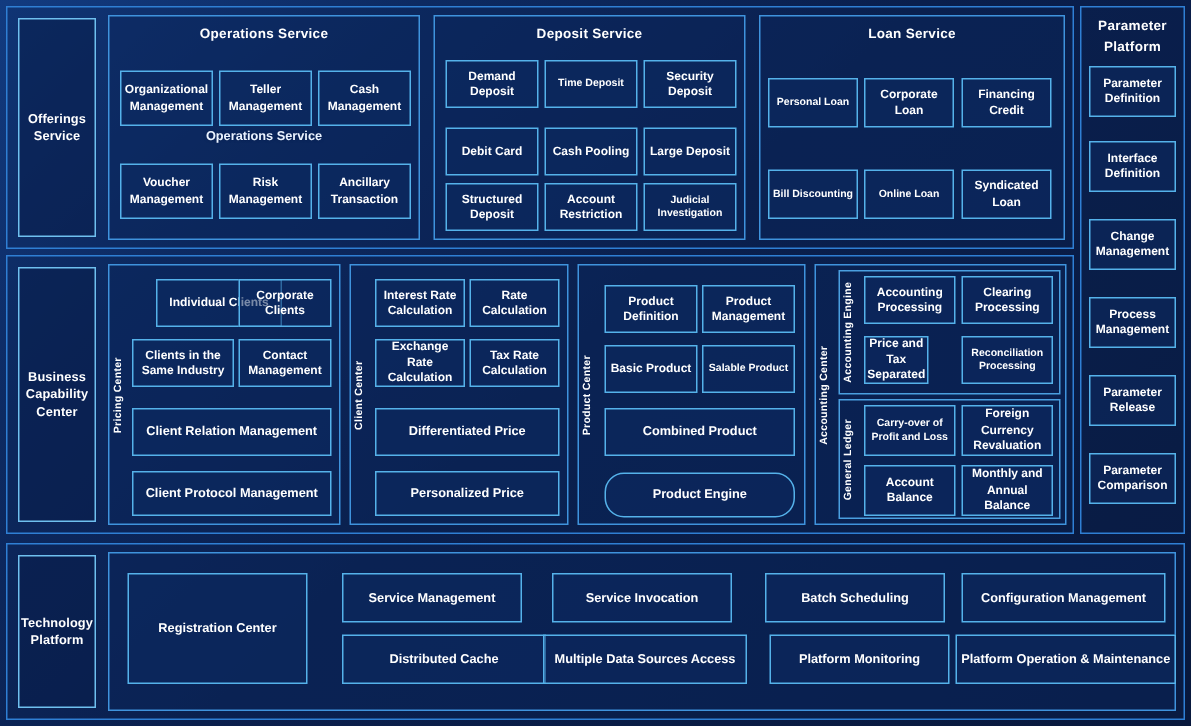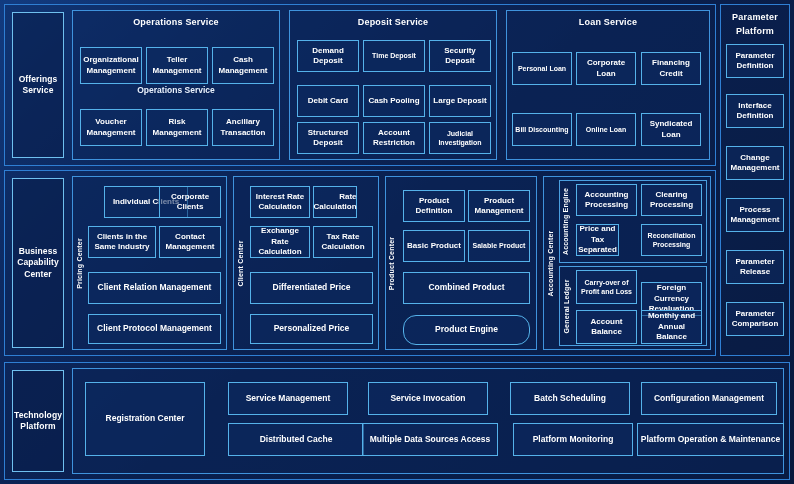--- a/index.html
+++ b/index.html
@@ -160,21 +160,21 @@
   <div class="cell" style="left:88px; top:226px; width:68px; height:32px;">Clients in the Same Industry</div>
   <div class="cell" style="left:159px; top:226px; width:62px; height:32px;">Contact Management</div>
   <div class="cell wide" style="left:88px; top:272px; width:133px; height:32px;">Client Relation Management</div>
   <div class="cell wide" style="left:88px; top:314px; width:133px; height:30px;">Client Protocol Management</div>
 
   <div class="group" style="left:233px; top:176px; width:146px; height:174px;"></div>
   <div class="vlabel" style="left:233px; top:176px; width:14px; height:174px;">
     <span>Client Center</span>
   </div>
   <div class="cell" style="left:250px; top:186px; width:60px; height:32px;">Interest Rate Calculation</div>
-  <div class="cell" style="left:313px; top:186px; width:44px; height:32px;text-align:right;">Rate Calculation</div>
+  <div class="cell" style="left:313px; top:186px; width:60px; height:32px;">Rate Calculation</div>
   <div class="cell" style="left:250px; top:226px; width:60px; height:32px;">Exchange Rate Calculation</div>
   <div class="cell" style="left:313px; top:226px; width:60px; height:32px;text-align:center;">Tax Rate Calculation</div>
   <div class="cell wide" style="left:250px; top:272px; width:123px; height:32px;">Differentiated Price</div>
   <div class="cell wide" style="left:250px; top:314px; width:123px; height:30px;">Personalized Price</div>
 
   <div class="group" style="left:385px; top:176px; width:152px; height:174px;"></div>
   <div class="vlabel" style="left:385px; top:176px; width:14px; height:174px;">
     <span>Product Center</span>
   </div>
   <div class="cell" style="left:403px; top:190px; width:62px; height:32px;">Product Definition</div>
@@ -196,21 +196,21 @@
   <div class="cell" style="left:576px; top:184px; width:61px; height:32px;">Accounting Processing</div>
   <div class="cell" style="left:641px; top:184px; width:61px; height:32px;">Clearing Processing</div>
   <div class="cell" style="left:576px; top:224px; width:43px; height:32px;">Price and Tax Separated</div>
   <div class="cell small" style="left:641px; top:224px; width:61px; height:32px;">Reconciliation Processing</div>
 
   <div class="subgroup" style="left:559px; top:266px; width:148px; height:80px;"></div>
   <div class="vlabel" style="left:559px; top:266px; width:14px; height:80px;">
     <span>General Ledger</span>
   </div>
   <div class="cell small" style="left:576px; top:270px; width:61px; height:34px;">Carry-over of Profit and Loss</div>
-  <div class="cell" style="left:641px; top:282px; width:61px; height:34px;">Foreign Currency Revaluation</div>
+  <div class="cell" style="left:641px; top:270px; width:61px; height:34px;">Foreign Currency Revaluation</div>
   <div class="cell" style="left:576px; top:310px; width:61px; height:34px;">Account Balance</div>
   <div class="cell" style="left:641px; top:310px; width:61px; height:34px;">Monthly and Annual Balance</div>
 
   <div class="row-band" style="left:4px; top:362px; width:786px; height:118px;"></div>
 
   <div class="sidelabel" style="left:12px; top:370px; width:52px; height:102px;">Technology Platform</div>
 
   <div class="group" style="left:72px; top:368px; width:712px; height:106px;"></div>
 
   <div class="cell wide" style="left:85px; top:382px; width:120px; height:74px;">Registration Center</div>

